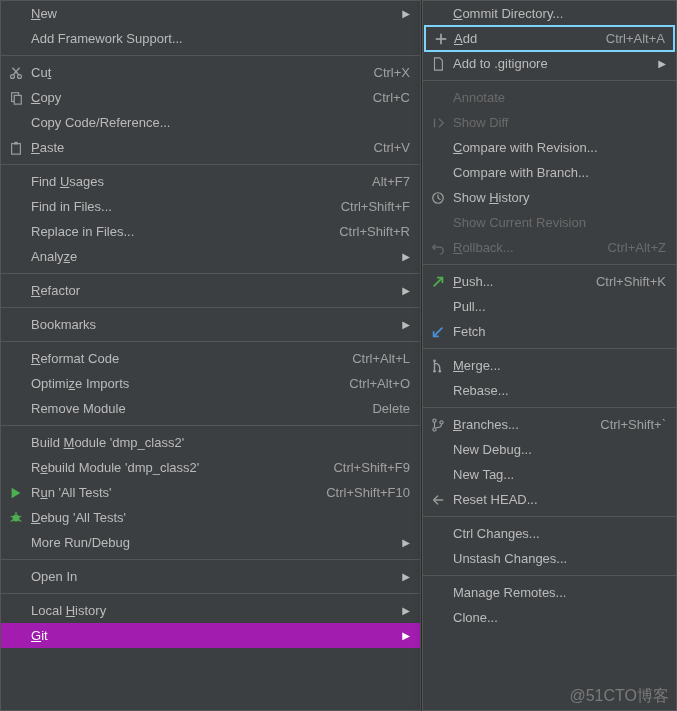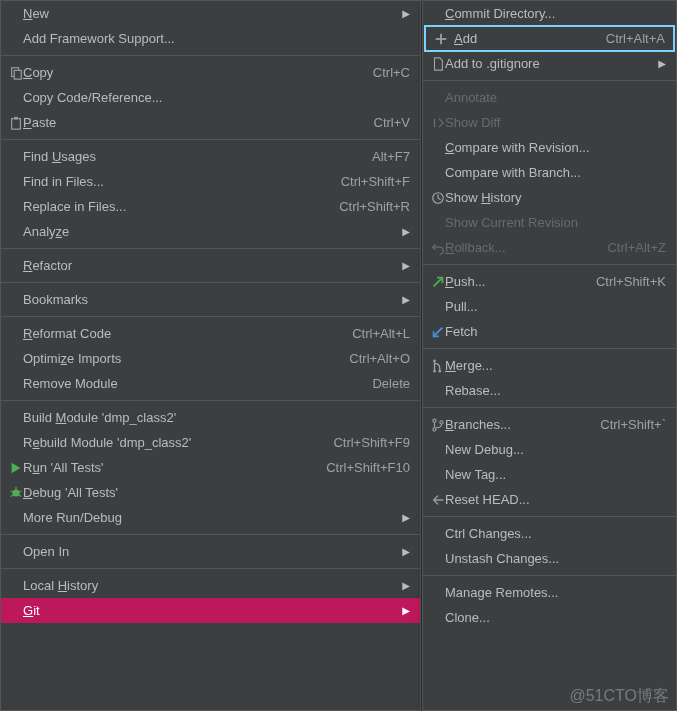--- a/index.html
+++ b/index.html
@@ -18,21 +18,21 @@
     background: #3c3f41;
     border: 1px solid #555;
     box-shadow: 2px 2px 8px rgba(0,0,0,0.4);
   }
   .menu.left { top: 0; left: 0; width: 421px; height: 711px; }
   .menu.right { top: 0; left: 422px; width: 255px; height: 711px; }
   .item {
     display: flex;
     align-items: center;
     height: 25px;
-    padding: 0 10px 0 22px;
+    padding: 0 10px 0 30px;
     position: relative;
     white-space: nowrap;
   }
   .item .icon {
     position: absolute;
     left: 7px;
     width: 16px;
     height: 16px;
     display: flex;
     align-items: center;
@@ -49,21 +49,21 @@
   }
   .sep {
     height: 1px;
     background: #555;
     margin: 4px 0;
   }
   .item.disabled .label,
   .item.disabled .shortcut,
   .item.disabled .icon { color: #6a6a6a; }
   .item.selected {
-    background: #be185d;
+    background: #a21caf;
     color: #ffffff;
     gap: 24px;
   }
   .item.selected .shortcut,
   .item.selected .arrow { color: #ffffff; }
   .item.highlighted {
     border: 2px solid #7dd3fc;
     margin: -1px 1px;
     padding: 0 8px 0 28px;
     height: 27px;
@@ -90,20 +90,32 @@
       <span class="arrow">▶</span>
     </div>
     <div class="item">
       <span class="icon"></span>
       <span class="label">Add Framework Support...</span>
     </div>
     <div class="sep"></div>
     <div class="item">
       <span class="icon">
         <svg width="14" height="14" viewBox="0 0 16 16">
+          <circle cx="4" cy="12" r="2.2" fill="none" stroke="#a0a0a0" stroke-width="1.4"></circle>
+          <circle cx="12" cy="12" r="2.2" fill="none" stroke="#a0a0a0" stroke-width="1.4"></circle>
+          <line x1="5" y1="10" x2="12" y2="2" stroke="#a0a0a0" stroke-width="1.4"></line>
+          <line x1="11" y1="10" x2="4" y2="2" stroke="#a0a0a0" stroke-width="1.4"></line>
+        </svg>
+      </span>
+      <span class="label">Cu<span class="u">t</span></span>
+      <span class="shortcut">Ctrl+X</span>
+    </div>
+    <div class="item">
+      <span class="icon">
+        <svg width="14" height="14" viewBox="0 0 16 16">
           <rect x="3" y="2" width="8" height="10" fill="none" stroke="#a0a0a0" stroke-width="1.3"></rect>
           <rect x="6" y="5" width="8" height="10" fill="#3c3f41" stroke="#a0a0a0" stroke-width="1.3"></rect>
         </svg>
       </span>
       <span class="label"><span class="u">C</span>opy</span>
       <span class="shortcut">Ctrl+C</span>
     </div>
     <div class="item">
       <span class="icon"></span>
       <span class="label">Copy Code/Reference...</span>

